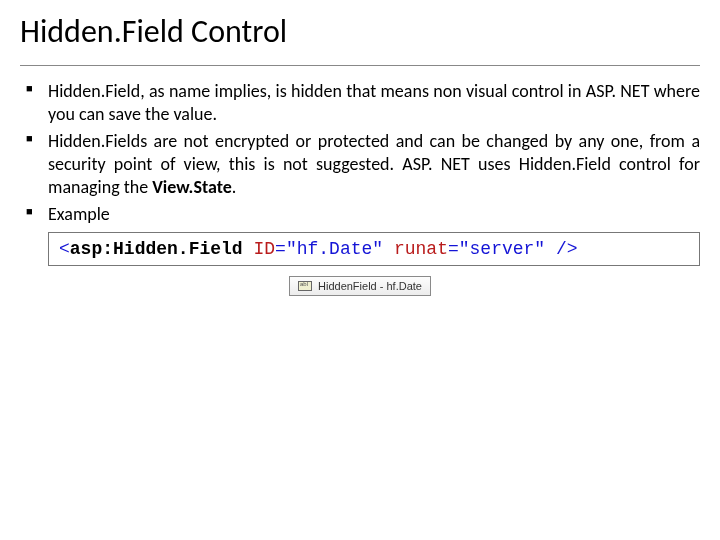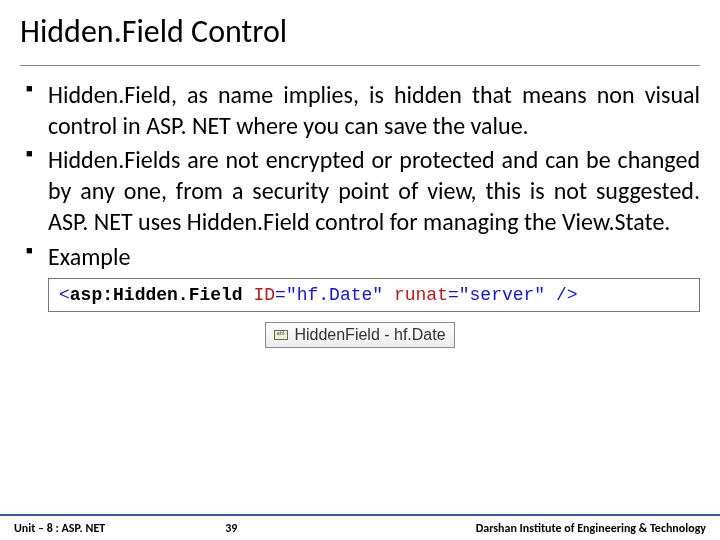--- a/index.html
+++ b/index.html
@@ -28,55 +28,55 @@
   }
   .content {
     flex: 1;
   }
   ul.bullets {
     list-style: none;
     padding-left: 28px;
   }
   ul.bullets > li {
     position: relative;
-    font-size: 24px;
+    font-size: 18px;
     line-height: 1.28;
     text-align: justify;
     margin-bottom: 4px;
   }
   ul.bullets > li::before {
     content: "■";
     position: absolute;
     left: -22px;
     top: 2px;
     font-size: 11px;
     color: #000;
   }
-  .bold { font-weight: 400; }
+  .bold { font-weight: 700; }
   .code-box {
     margin: 6px 0 10px 28px;
     border: 1px solid #777;
     padding: 6px 10px;
     font-family: Consolas, "Courier New", monospace;
     font-size: 18px;
     white-space: nowrap;
     overflow: hidden;
   }
   .code-box .kw { color: #000000; font-weight: bold; }
   .code-box .attr { color: #b91c1c; }
   .code-box .punct { color: #1414d6; }
   .badge-wrap {
     display: flex;
     justify-content: center;
     margin-top: 6px;
   }
   .badge {
     border: 1px solid #8a8a8a;
     background: linear-gradient(#fdfdfd, #ececec);
-    font-size: 16px;
+    font-size: 11px;
     padding: 3px 8px;
     display: inline-flex;
     align-items: center;
     gap: 6px;
     font-family: "Segoe UI", Tahoma, sans-serif;
     color: #333;
   }
   .badge .icon {
     width: 14px; height: 10px;
     border: 1px solid #666;
@@ -130,18 +130,13 @@
     </div>
 
     <div class="badge-wrap">
       <div class="badge">
         <span class="icon"></span>
         <span>HiddenField - hf.Date</span>
       </div>
     </div>
   </div>
 
-  <div class="footer">
-    <div class="footer-left">Unit – 8 : ASP. NET</div>
-    <div class="footer-center">39</div>
-    <div class="footer-right">Darshan Institute of Engineering &amp; Technology</div>
-  </div>
 </div>
 
 </body></html>

